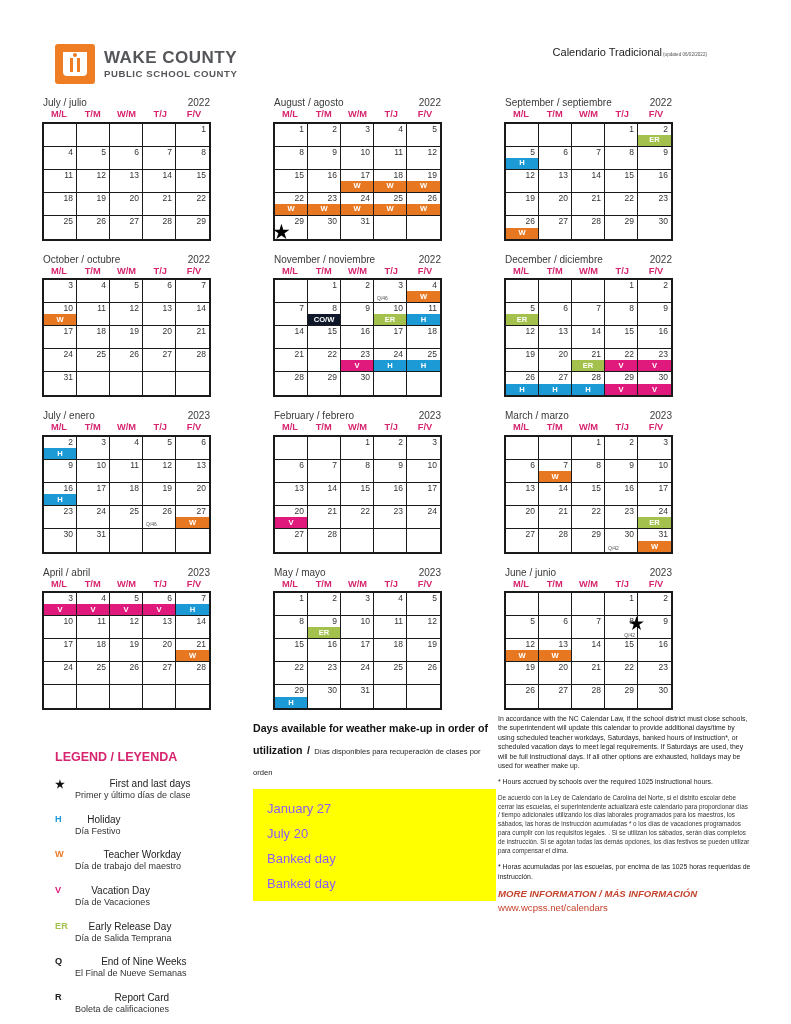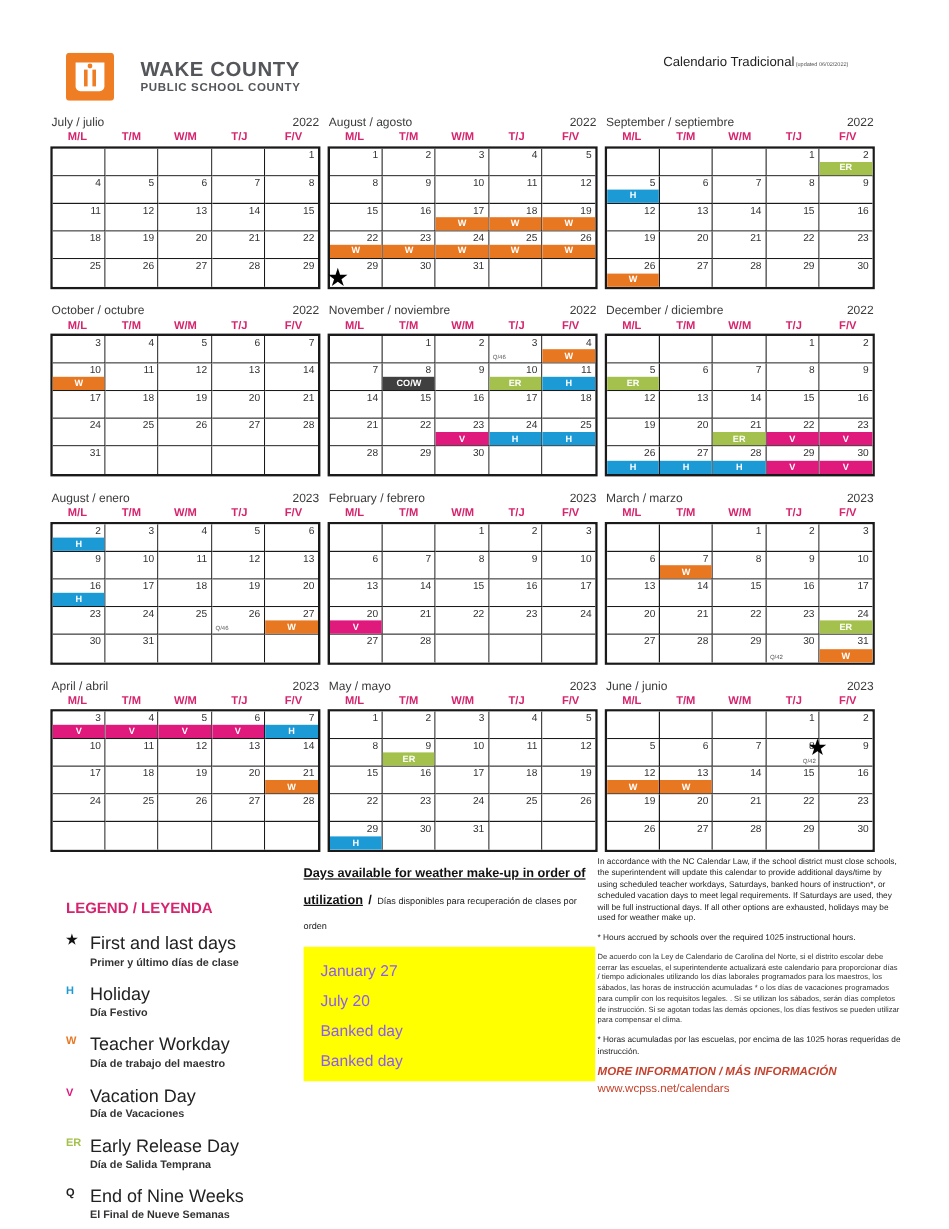--- a/index.html
+++ b/index.html
@@ -3,33 +3,33 @@
 <meta charset="utf-8">
 <style>
   * { box-sizing: border-box; }
   html,body { margin:0; padding:0; }
   body {
     width:791px; height:1024px; background:#ffffff; position:relative; overflow:hidden;
     font-family:"Liberation Sans", sans-serif; color:#222;
   }
   
   .header { position:absolute; top:44px; left:55px; right:84px; display:flex; justify-content:space-between; }
-  .logo-wrap { display:flex; gap:22px; align-items:center; }
+  .logo-wrap { display:flex; gap:9px; align-items:center; }
   .logo-mark { width:40px; height:40px; flex:0 0 auto; }
   .logo-text { display:flex; flex-direction:column; justify-content:center; }
   .logo-l1 { font-size:17px; font-weight:700; color:#54565a; letter-spacing:.5px; line-height:1.1; }
   .logo-l2 { font-size:9.6px; font-weight:700; color:#54565a; letter-spacing:.55px; line-height:1.2; }
   .title-block { text-align:right; margin-top:1px; }
   .main-title { font-size:16.5px; font-weight:700; color:#121212; line-height:1.2; white-space:pre; }
   .subtitle { font-size:11px; color:#222; margin-top:1px; }
   .subtitle-note { font-size:4.6px; color:#555; margin-left:1px; }
   
   .months-grid { position:absolute; top:97px; left:42px; width:661px;
     display:grid; grid-template-columns:repeat(3,199px); column-gap:32px; row-gap:13px; }
-  .month { width:225px; }
+  .month { width:169px; }
   .mtitle { display:flex; justify-content:space-between; font-size:10px; color:#3a3a3a; padding:0 1px; line-height:1.2; }
   .wdays { display:grid; grid-template-columns:repeat(5,1fr); text-align:center;
     font-size:9.3px; font-weight:700; color:#d6246e; line-height:1.25; margin-bottom:1px; }
   .mgrid { display:grid; grid-template-columns:repeat(5,1fr); grid-auto-rows:23px; border:2px solid #1a1a1a; background:#fff; }
   .cell { position:relative; border-right:1.5px solid #1a1a1a; border-bottom:1.5px solid #1a1a1a; background:#fff; }
   .cell:nth-child(5n) { border-right:none; }
   .cell:nth-child(n+21) { border-bottom:none; }
   .num { position:absolute; top:1px; right:3px; font-size:8.5px; color:#333; line-height:1; }
   .band { position:absolute; left:0; right:0; bottom:0; height:11px; color:#fff;
     font-size:7.6px; font-weight:700; display:flex; align-items:center; justify-content:center; line-height:1; }
@@ -37,26 +37,26 @@
   .star-bl { left:-3px; bottom:-3px; font-size:21px; }
   .star-tr { right:-8px; top:-2px; font-size:19px; }
   .note { position:absolute; left:3px; bottom:1px; font-size:5px; color:#555; line-height:1; }
   .note-r { left:auto; right:2px; bottom:0px; }
   
   .legend { position:absolute; left:55px; top:718px; width:195px;margin-top:32px; }
   .legend-title { font-size:12.5px; font-weight:700; color:#d6246e; margin-bottom:13px; }
   .litem { display:flex; gap:7px; margin-bottom:11px; line-height:1.3; }
   .lsym { min-width:13px; font-weight:700; font-size:9.2px; padding-top:1px; }
   .lsym.big { font-size:11px; padding-top:0; }
-  .len { font-size:15px; color:#222; }
-  .les { font-size:9px; color:#333;font-weight:bold; }
+  .len { font-size:10px; color:#222;text-align:right; }
+  .les { font-size:9px; color:#333; }
   
   .weather { position:absolute; left:253px; top:716px; width:243px; }
   .weather-title { line-height:1.35; }
-  .wt-en { font-weight:700; font-size:10.6px; color:#111;text-decoration:underline; }
+  .wt-en { font-weight:700; font-size:10.6px; color:#111; }
   .wt-sep { font-weight:700; font-size:10.6px; color:#111; }
   .wt-es { font-size:7.6px; color:#222; }
   .weather-box { margin-top:8px; background:#ffff00; padding:12px 14px 6px; height:112px; }
   .wday-line { font-size:13px; color:#8b5cf6; margin-bottom:10px; }
   
   .info { position:absolute; left:498px; top:714px; width:253px; }
   .info p { margin:0 0 7px; font-size:6.9px; line-height:1.36; color:#222; }
   .info p.es { font-size:6.3px; color:#333; line-height:1.4; }
   .more { color:#c5432e; font-weight:700; font-size:9.6px; margin-top:5px; line-height:1.3;font-style:italic; }
   .link { display:block; color:#c5432e; font-size:9.6px; text-decoration:none; line-height:1.4; cursor:pointer; }
@@ -461,21 +461,21 @@
         </div>
         <div class="cell">
           <span class="num">4</span>
           <div class="band" style="background: rgb(232, 119, 34);">W</div>
         </div>
         <div class="cell">
           <span class="num">7</span>
         </div>
         <div class="cell">
           <span class="num">8</span>
-          <div class="band" style="background: #404040;">CO/W</div>
+          <div class="band" style="background: #0f172a;">CO/W</div>
         </div>
         <div class="cell">
           <span class="num">9</span>
         </div>
         <div class="cell">
           <span class="num">10</span>
           <div class="band" style="background: rgb(164, 193, 77);">ER</div>
         </div>
         <div class="cell">
           <span class="num">11</span>
@@ -615,21 +615,21 @@
           <div class="band" style="background: rgb(224, 25, 125);">V</div>
         </div>
         <div class="cell">
           <span class="num">30</span>
           <div class="band" style="background: rgb(224, 25, 125);">V</div>
         </div>
       </div>
     </div>
     <div class="month">
       <div class="mtitle">
-        <span class="mname">August / enero</span>
+        <span class="mname">July / enero</span>
         <span class="myear">2023</span>
       </div>
       <div class="wdays">
         <span>M/L</span>
         <span>T/M</span>
         <span>W/M</span>
         <span>T/J</span>
         <span>F/V</span>
       </div>
       <div class="mgrid">

